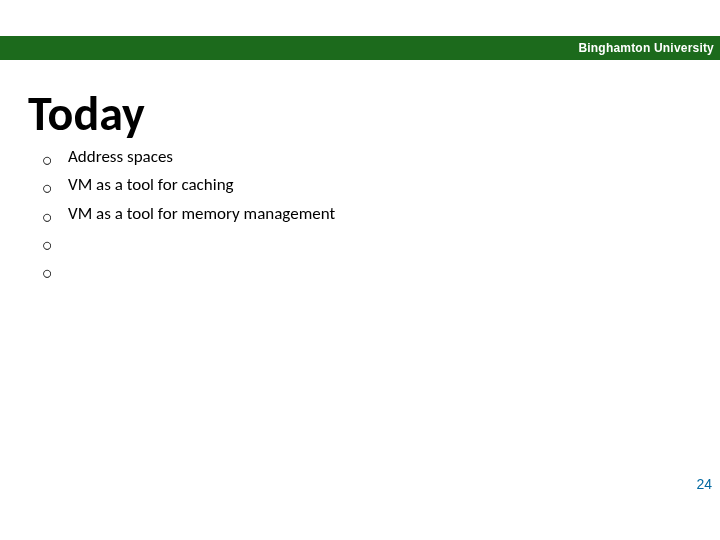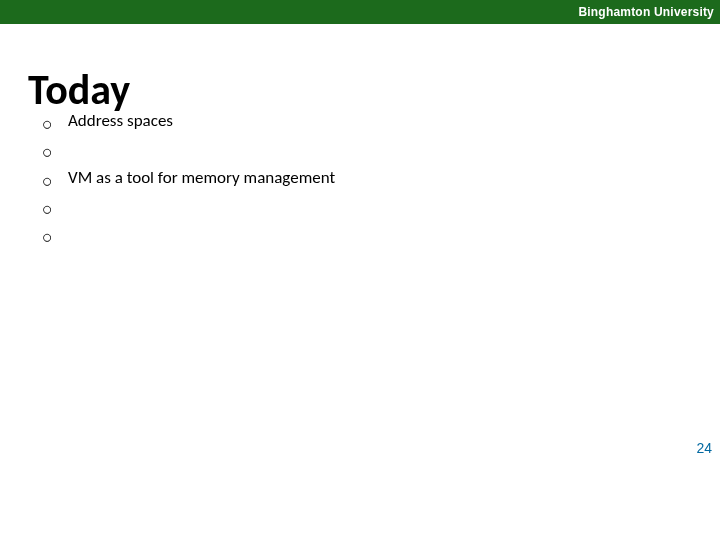--- a/index.html
+++ b/index.html
@@ -1,20 +1,20 @@
 <!DOCTYPE html>
 <html><head>
 <meta charset="utf-8">
 <style>
   * { box-sizing: border-box; margin: 0; padding: 0; }
   html, body { width: 720px; height: 540px; font-family: Calibri, "Segoe UI", Arial, sans-serif; background: #fff; color: #000; overflow: hidden; }
-  .slide { position: relative; width: 720px; height: 462px; }
+  .slide { position: relative; width: 720px; height: 462px; margin-top: 36px; }
   .topbar { position: absolute; top: 0; left: 0; width: 720px; height: 24px; background: #1c6a1c; display: flex; align-items: center; justify-content: flex-end; padding-right: 6px; }
   .topbar-label { color: #fff; font-family: Arial, Helvetica, sans-serif; font-weight: bold; font-size: 12px; letter-spacing: 0.2px; }
-  .title { position: absolute; top: 64px; left: 28px; font-size: 42px; font-weight: 700; color: #000; }
+  .title { position: absolute; top: 48px; left: 28px; font-size: 48px; font-weight: 700; color: #000; }
   .bullets { position: absolute; top: 110px; left: 42px; width: 640px; }
   .bullets li { list-style: none; display: flex; align-items: flex-start; line-height: 1.35; margin-bottom: 2px; }
   .bullet-mark { font-family: Arial, sans-serif; font-size: 18px; color: #000; display: inline-block; width: 26px; text-align: left; margin-top: 2px; }
   .bullet-text { font-size: 17px; color: #000; }
   .page-num { position: absolute; right: 8px; bottom: 6px; font-family: Arial, sans-serif; font-size: 14px; color: #0369a1; }
 </style>
 </head>
 <body>
 
 <div class="slide">
@@ -24,20 +24,21 @@
 
   <h1 class="title">Today</h1>
 
   <ul class="bullets">
     <li>
       <span class="bullet-mark">○</span>
       <span class="bullet-text">Address spaces</span>
     </li>
     <li>
       <span class="bullet-mark">○</span>
+      <span class="bullet-text">VM as a tool for caching</span>
     </li>
     <li>
       <span class="bullet-mark">○</span>
       <span class="bullet-text">VM as a tool for memory management</span>
     </li>
     <li>
       <span class="bullet-mark">○</span>
     </li>
     <li>
       <span class="bullet-mark">○</span>

